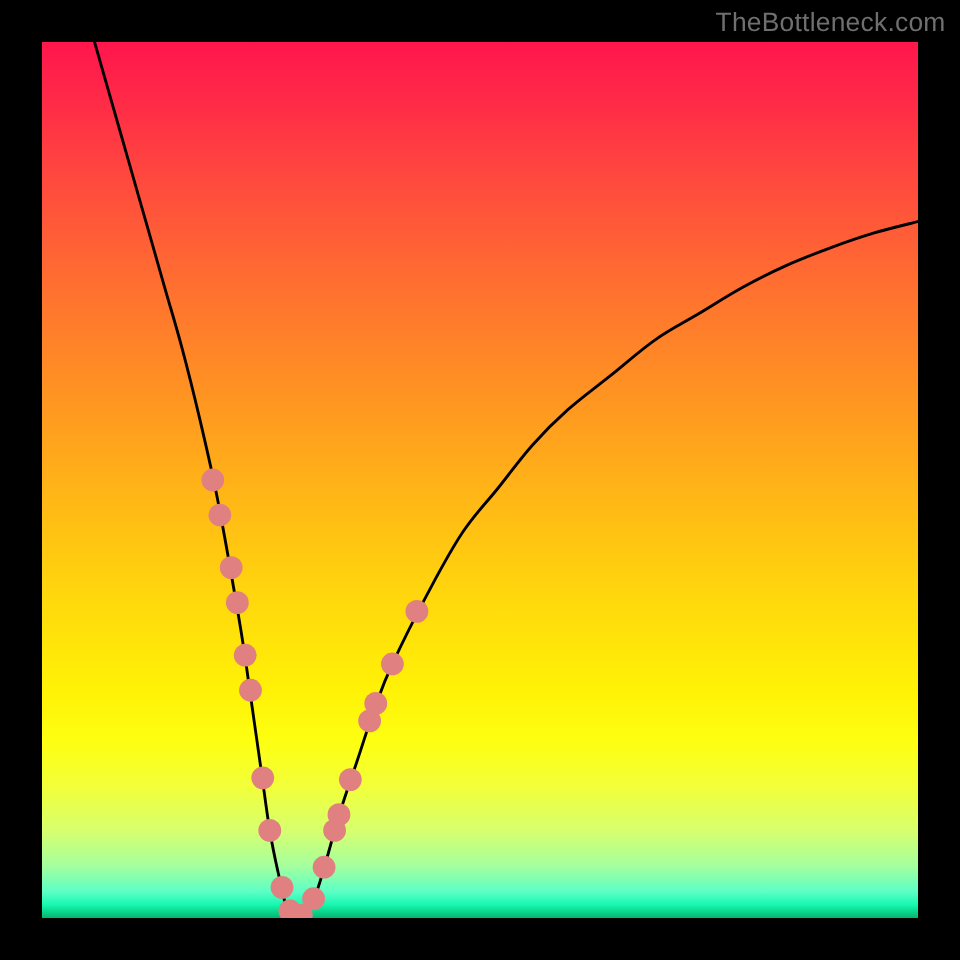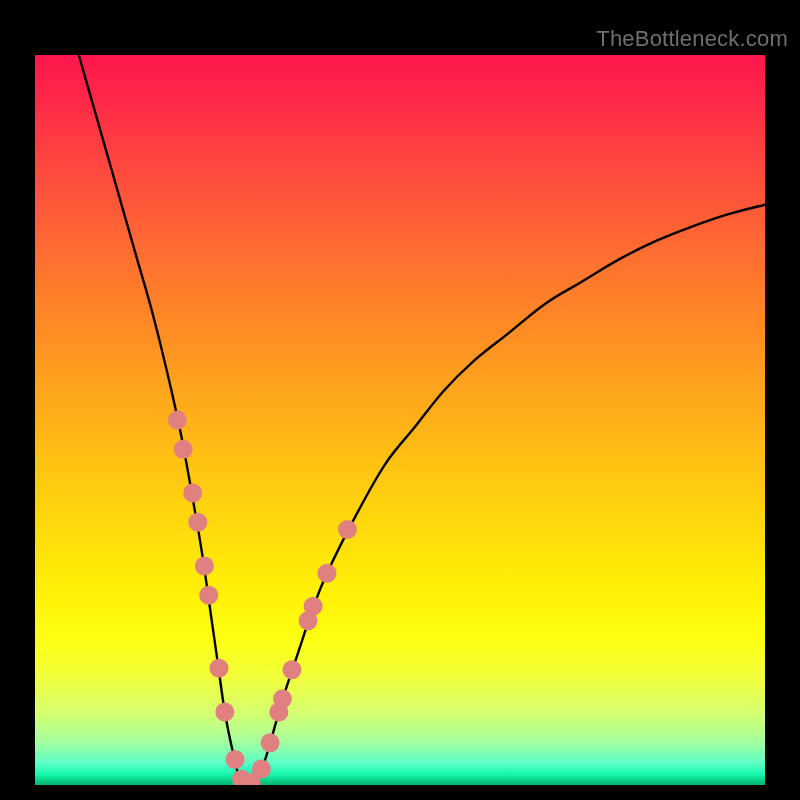--- a/index.html
+++ b/index.html
@@ -11,21 +11,20 @@
     background: #000;
     font-family: Arial, Helvetica, sans-serif;
   }
   .frame {
     position: absolute;
     top: 0;
     left: 0;
     width: 800px;
     height: 672px;
     background: #000;
-    margin-top: 20px;
   }
   .plot-area {
     position: absolute;
     top: 35px;
     left: 35px;
     width: 730px;
     height: 730px;
     
     background: linear-gradient(
       to bottom,

